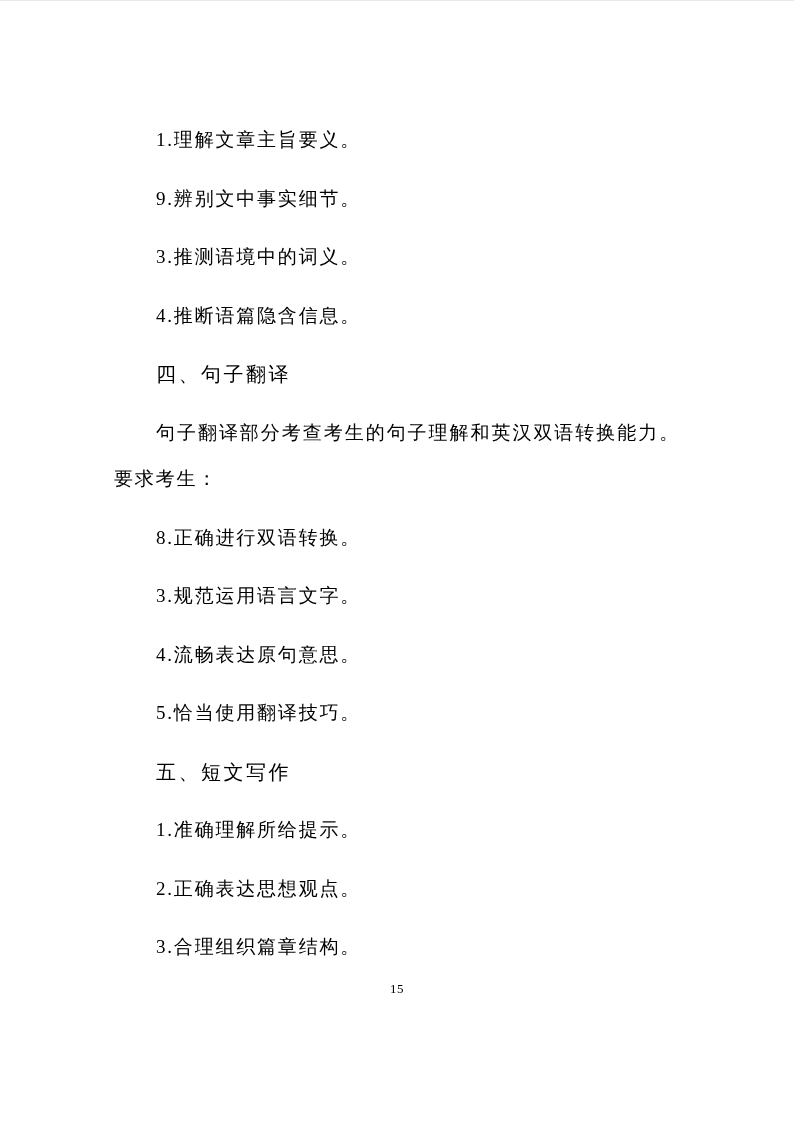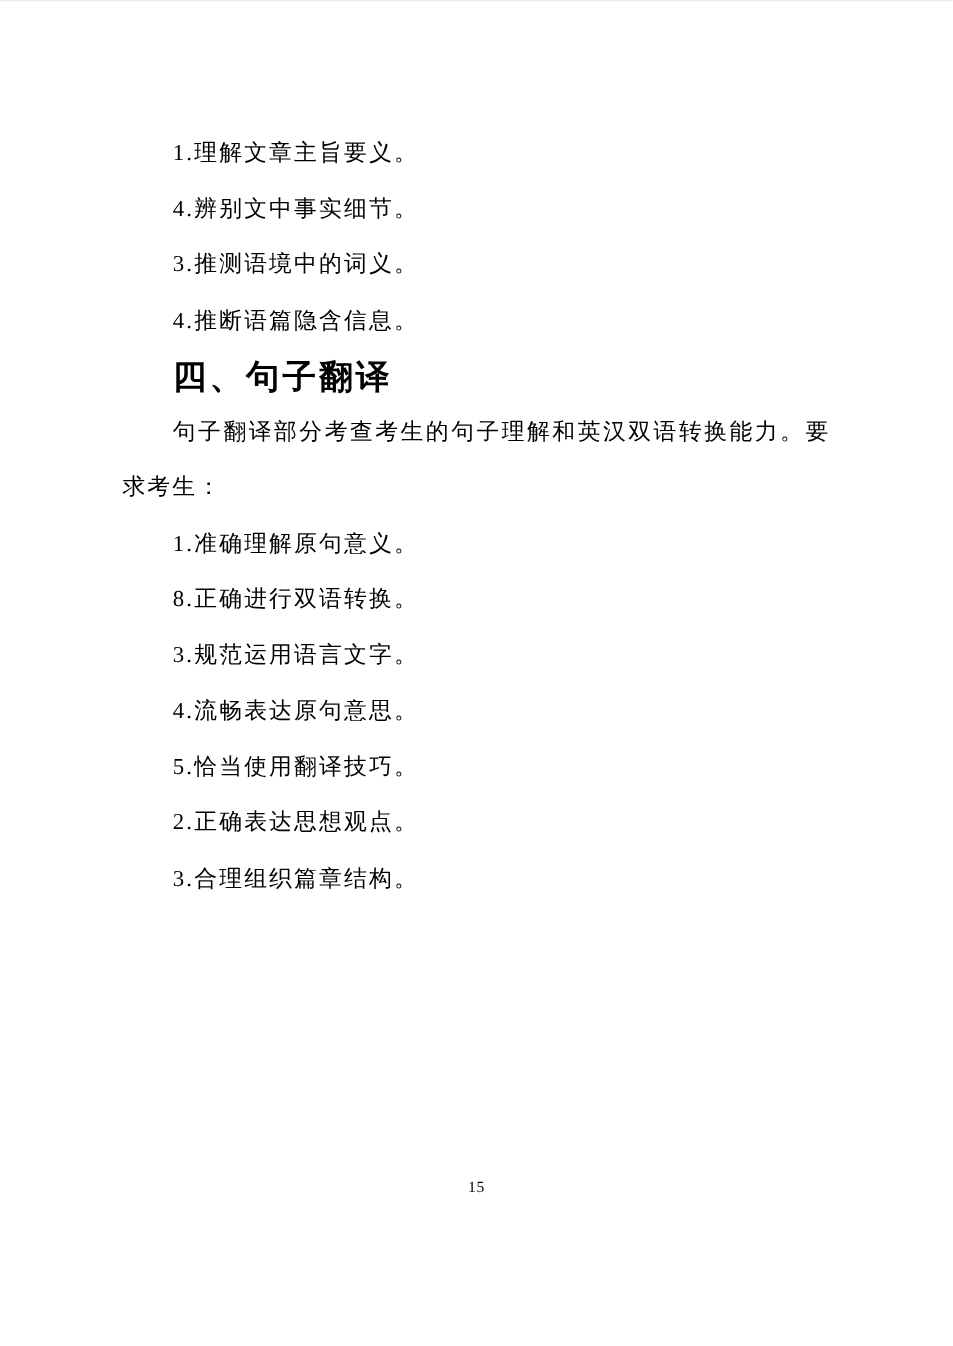--- a/index.html
+++ b/index.html
@@ -26,30 +26,30 @@
   .content {
     position: absolute;
     left: 102px;
     top: 105px;
     width: 590px;
     font-size: 19px;
     letter-spacing: 1.8px;
     line-height: 46.5px;
   }
   .content p {
-    margin: 0;
+    margin: 12px;
   }
   .list-item {
     text-indent: 42px;
     white-space: nowrap;
   }
   .section-heading {
     font-family: "Liberation Sans", "DejaVu Sans", sans-serif;
-    font-weight: bold;
-    font-size: 28px;
+    font-weight: normal;
+    font-size: 20px;
     letter-spacing: 2.5px;
     text-indent: 42px;
     line-height: 46.5px;
     margin: 0;
   }
   .section-intro {
     text-indent: 42px;
     text-align: justify;
     text-justify: inter-character;
   }
@@ -66,31 +66,32 @@
 </style>
 </head>
 <body>
 
 <div class="page">
   <div class="page-top-edge"></div>
 
   <div class="content">
 
     <p class="list-item">1.理解文章主旨要义。</p>
-    <p class="list-item">4.辨别文中事实细节。</p>
+    <p class="list-item">9.辨别文中事实细节。</p>
     <p class="list-item">3.推测语境中的词义。</p>
     <p class="list-item">4.推断语篇隐含信息。</p>
 
     <p class="section-heading">四、句子翻译</p>
     <p class="section-intro">句子翻译部分考查考生的句子理解和英汉双语转换能力。要求考生：</p>
-    <p class="list-item">1.准确理解原句意义。</p>
     <p class="list-item">8.正确进行双语转换。</p>
     <p class="list-item">3.规范运用语言文字。</p>
     <p class="list-item">4.流畅表达原句意思。</p>
     <p class="list-item">5.恰当使用翻译技巧。</p>
 
+    <p class="section-heading">五、短文写作</p>
+    <p class="list-item">1.准确理解所给提示。</p>
     <p class="list-item">2.正确表达思想观点。</p>
     <p class="list-item">3.合理组织篇章结构。</p>
 
   </div>
 
   <div class="page-number">15</div>
 </div>
 
 </body></html>

